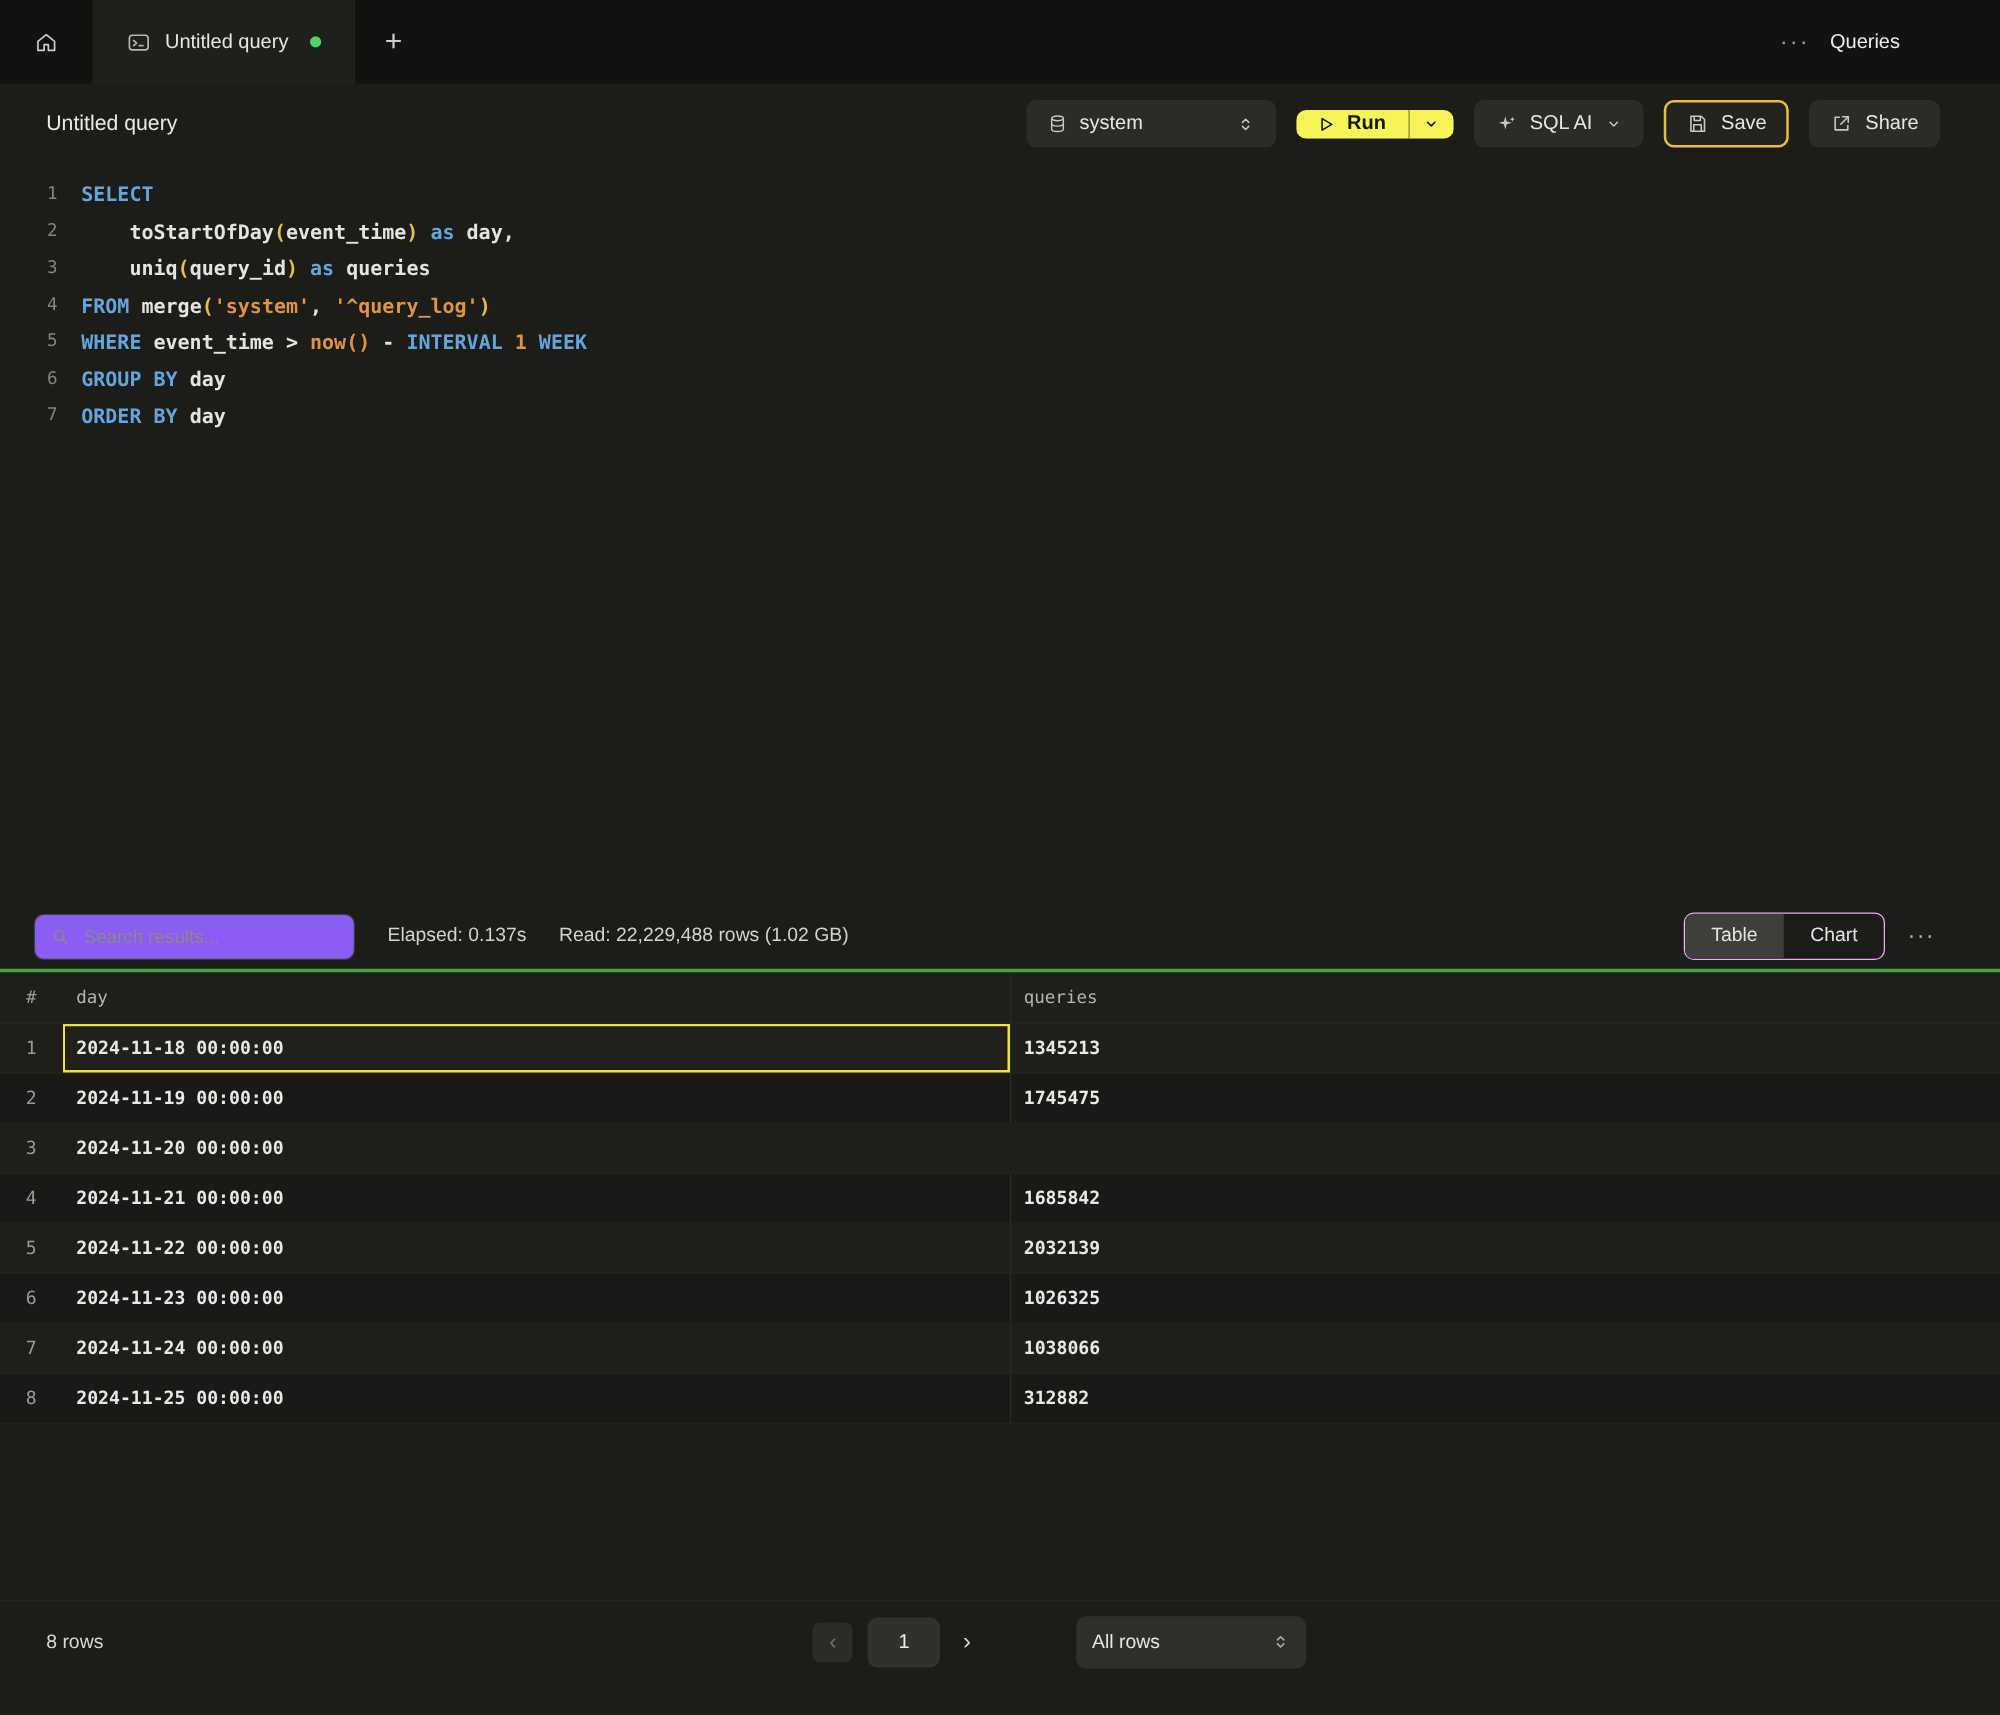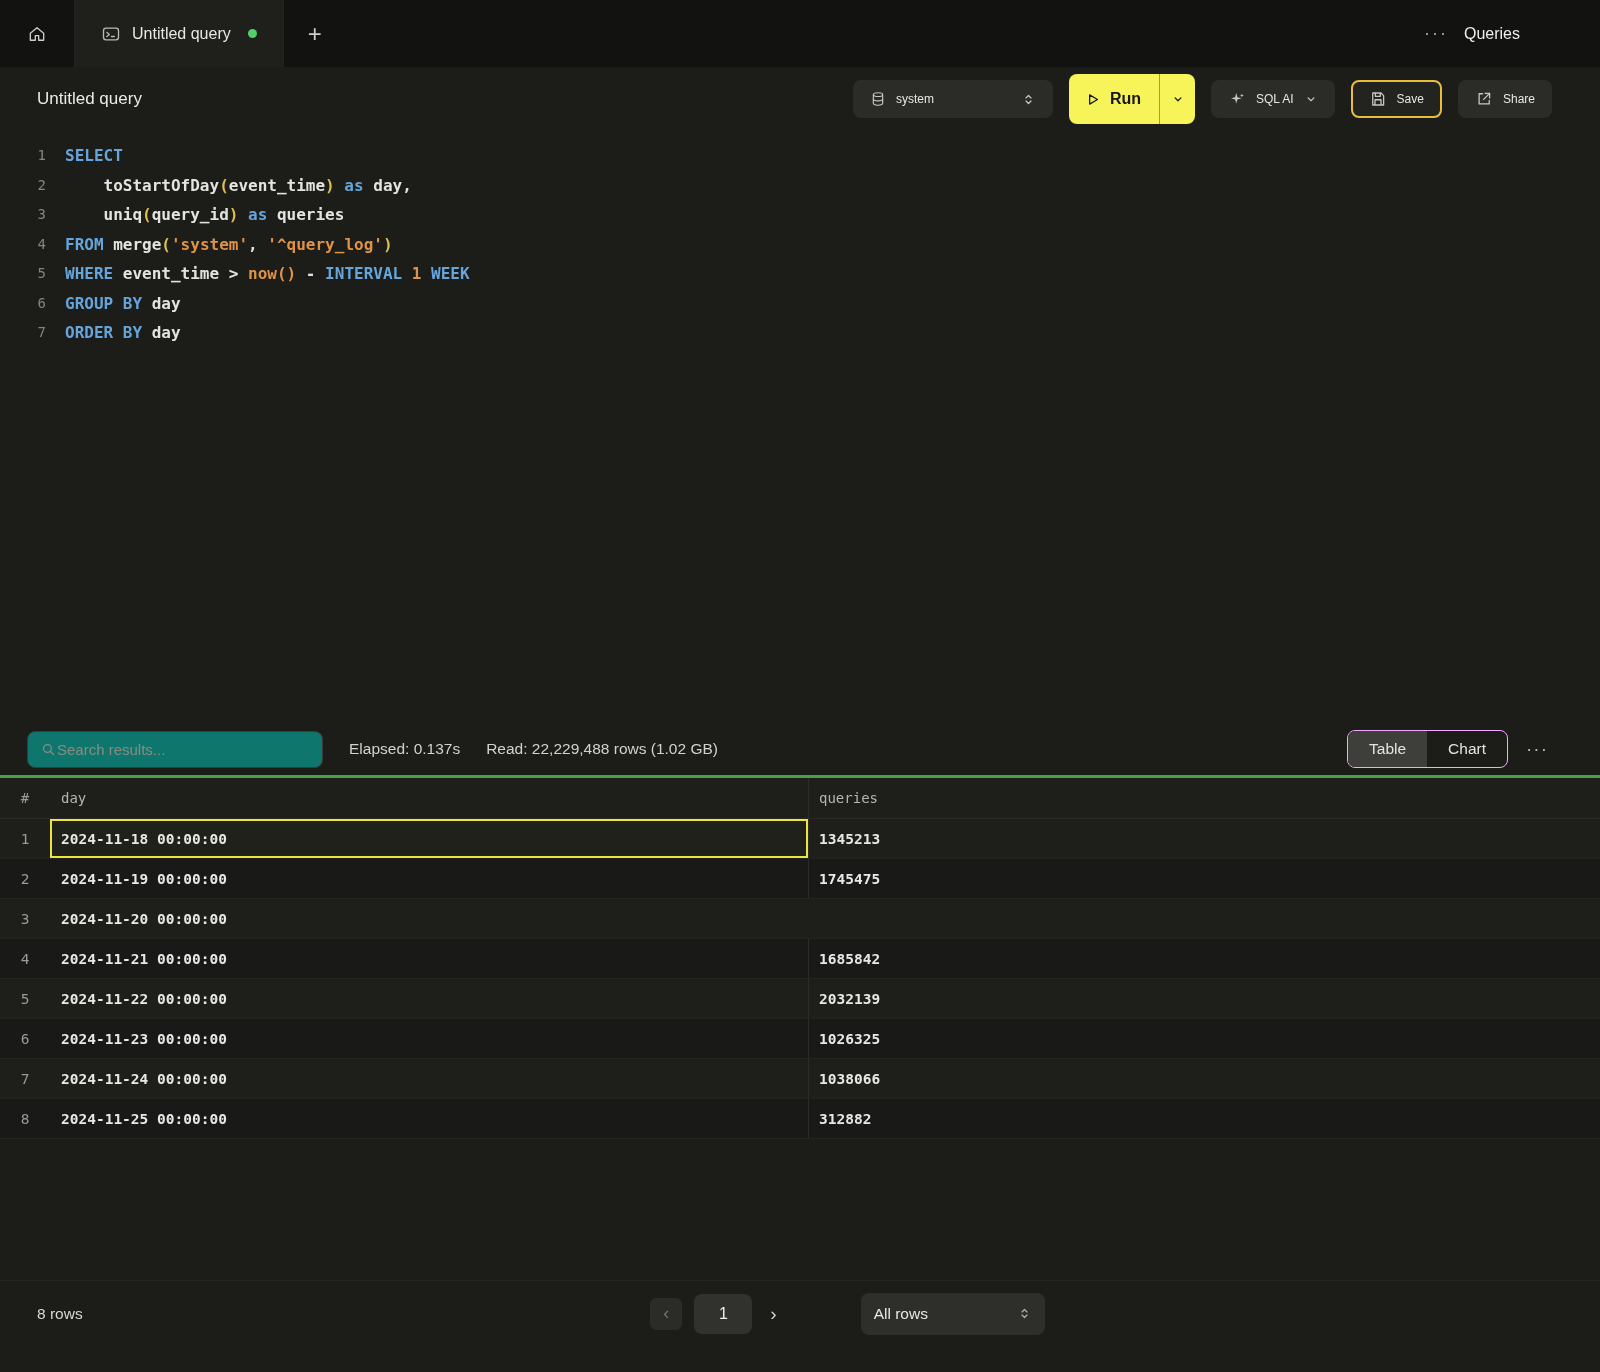--- a/index.html
+++ b/index.html
@@ -24,48 +24,48 @@
     font-size:24px; color:#cfcfc9; font-weight:300; cursor:pointer; }
   .tabbar-right { margin-left:auto; display:flex; align-items:center; gap:16px;
     padding-right:80px; font-size:16px; }
   .overflow-dots { color:#a7a7a0; font-size:18px; letter-spacing:2px; cursor:pointer; }
   .queries-link { color:#eeeee9; cursor:pointer; }
 
   
   .toolbar { flex:0 0 64px; display:flex; align-items:center; padding:0 48px 0 37px; gap:16px; }
   .toolbar-title { font-size:17px; color:#eaeae5; margin-right:auto; font-weight:400; }
   .btn { display:flex; align-items:center; gap:10px; height:38px; border-radius:8px;
-    background:#2b2b28; color:#e7e7e2; font-size:12px; padding:0 16px; cursor:pointer;
+    background:#2b2b28; color:#e7e7e2; font-size:16px; padding:0 16px; cursor:pointer;
     border:1px solid transparent; white-space:nowrap; }
   .btn .icon { display:flex; color:#c9c9c2; }
   .db-select { width:200px; }
   .db-select .grow { flex:1; }
   .run-group { display:flex; border-radius:8px; overflow:hidden; }
   .run-main { display:flex; align-items:center; gap:9px; background:#f6f459; color:#161613;
-    height:50px; padding:0 18px 0 15px; font-size:16px; font-weight:600; cursor:pointer; }
+    height:23px; padding:0 18px 0 15px; font-size:16px; font-weight:600; cursor:pointer; }
   .run-caret { display:flex; align-items:center; justify-content:center; width:36px;
     background:#f6f459; border-left:1px solid rgba(0,0,0,0.35); color:#161613; cursor:pointer; }
   .save-btn { border:2px solid #e9be3d; background:#232320; }
 
   
   .editor { flex:0 0 592px; padding-top:10px; font-family:"DejaVu Sans Mono", monospace;
     font-size:16px; overflow:hidden; }
   .code-line { display:flex; line-height:29.5px; }
   .ln { flex:0 0 46px; text-align:right; color:#85857d; font-size:14px; }
   .code { padding-left:19px; white-space:pre; font-weight:700; }
   .tok-kw  { color:#66a5dc; }
   .tok-id  { color:#e4e4df; }
   .tok-par { color:#ddc14a; }
   .tok-str { color:#df9348; }
   .tok-num { color:#df9348; }
 
   
   .results-bar { flex:0 0 52px; display:flex; align-items:center; padding:0 48px 0 27px; }
-  .search-box { width:296px; height:37px; background:#0f766e; border:1px solid #3a3a36;
-    border-radius:8px; display:flex; align-items:center; padding:0 12px; }
+  .search-box { width:257px; height:37px; background:#8b5cf6; border:1px solid #3a3a36;
+    border-radius:8px; display:flex; align-items:center; gap:10px; padding:0 12px; }
   .search-box .icon { color:#8b8b83; display:flex; }
   .search-box input { background:transparent; border:none; outline:none; color:#e4e4df;
     font-size:15px; width:100%; font-family:"Liberation Sans", sans-serif; }
   .search-box input::placeholder { color:#8b8b83; }
   .stat { font-size:15.5px; color:#d3d3cc; }
   .stat-elapsed { margin-left:26px; }
   .stat-read { margin-left:26px;text-align:center; }
   .seg { margin-left:auto; display:flex; border:1px solid #f0abfc; border-radius:8px;
     overflow:hidden; height:38px; }
   .seg-item { padding:0 21px; display:flex; align-items:center; font-size:15.5px;

